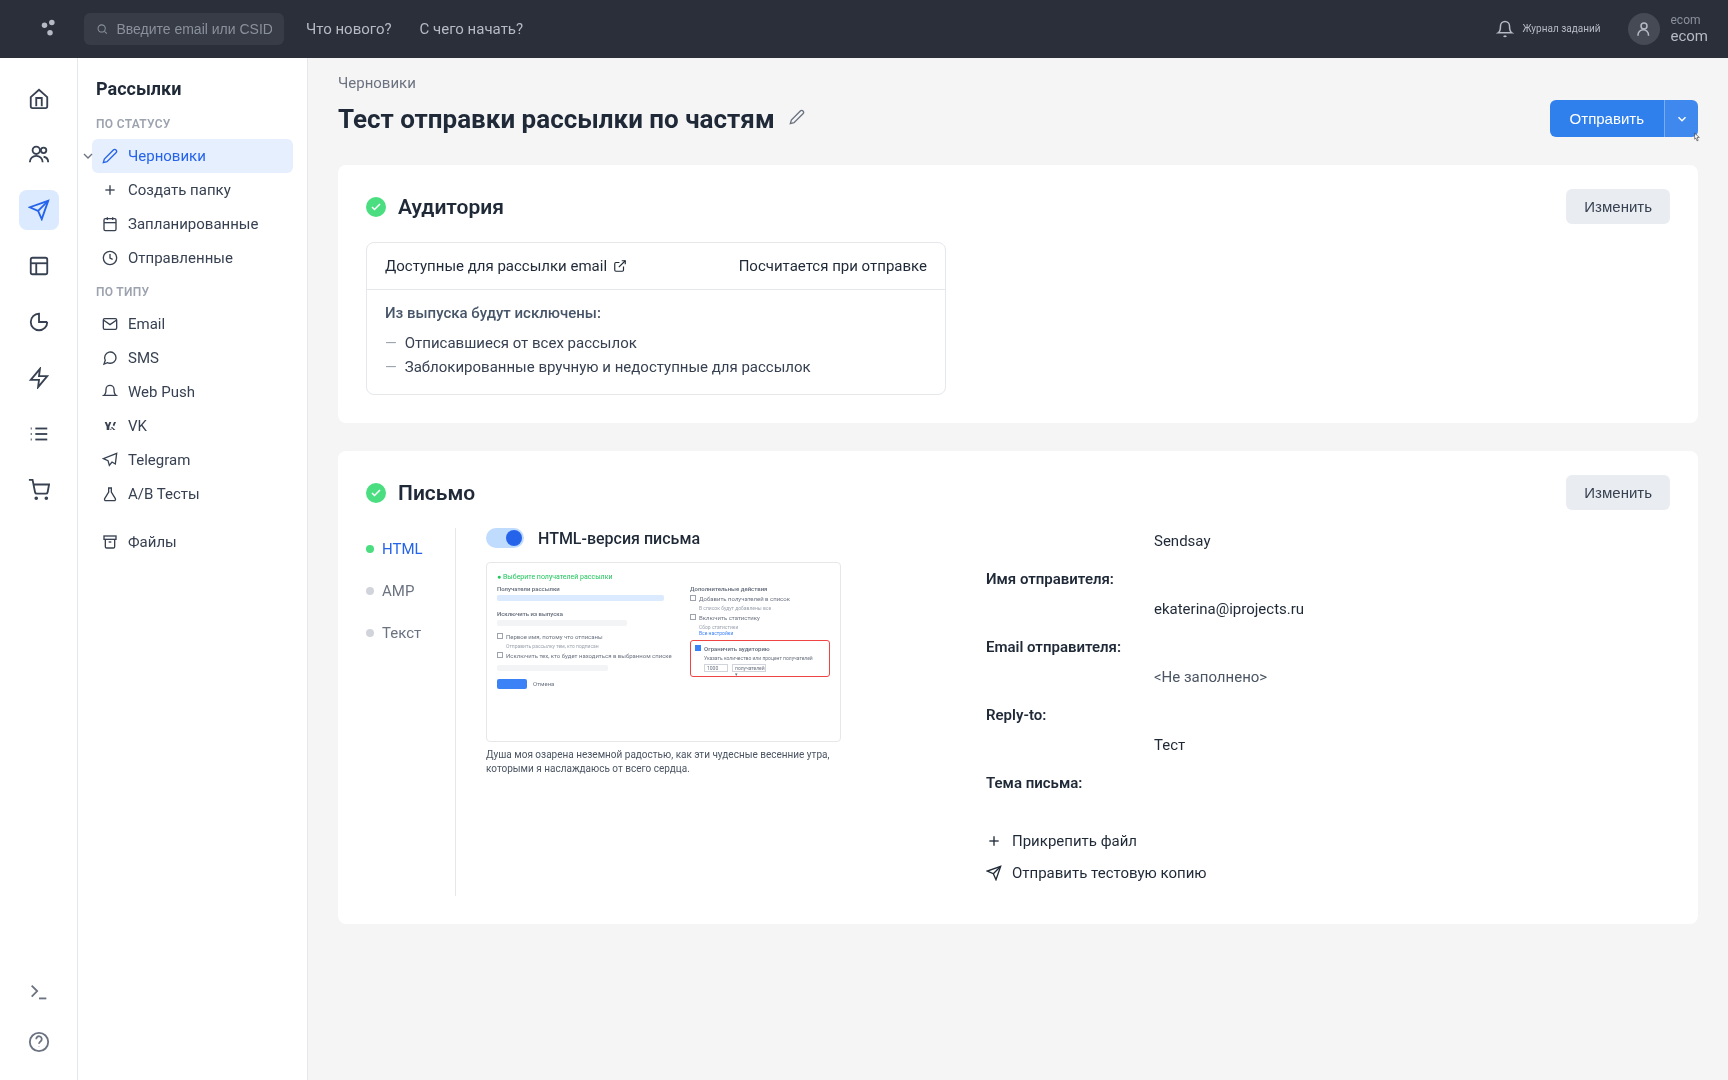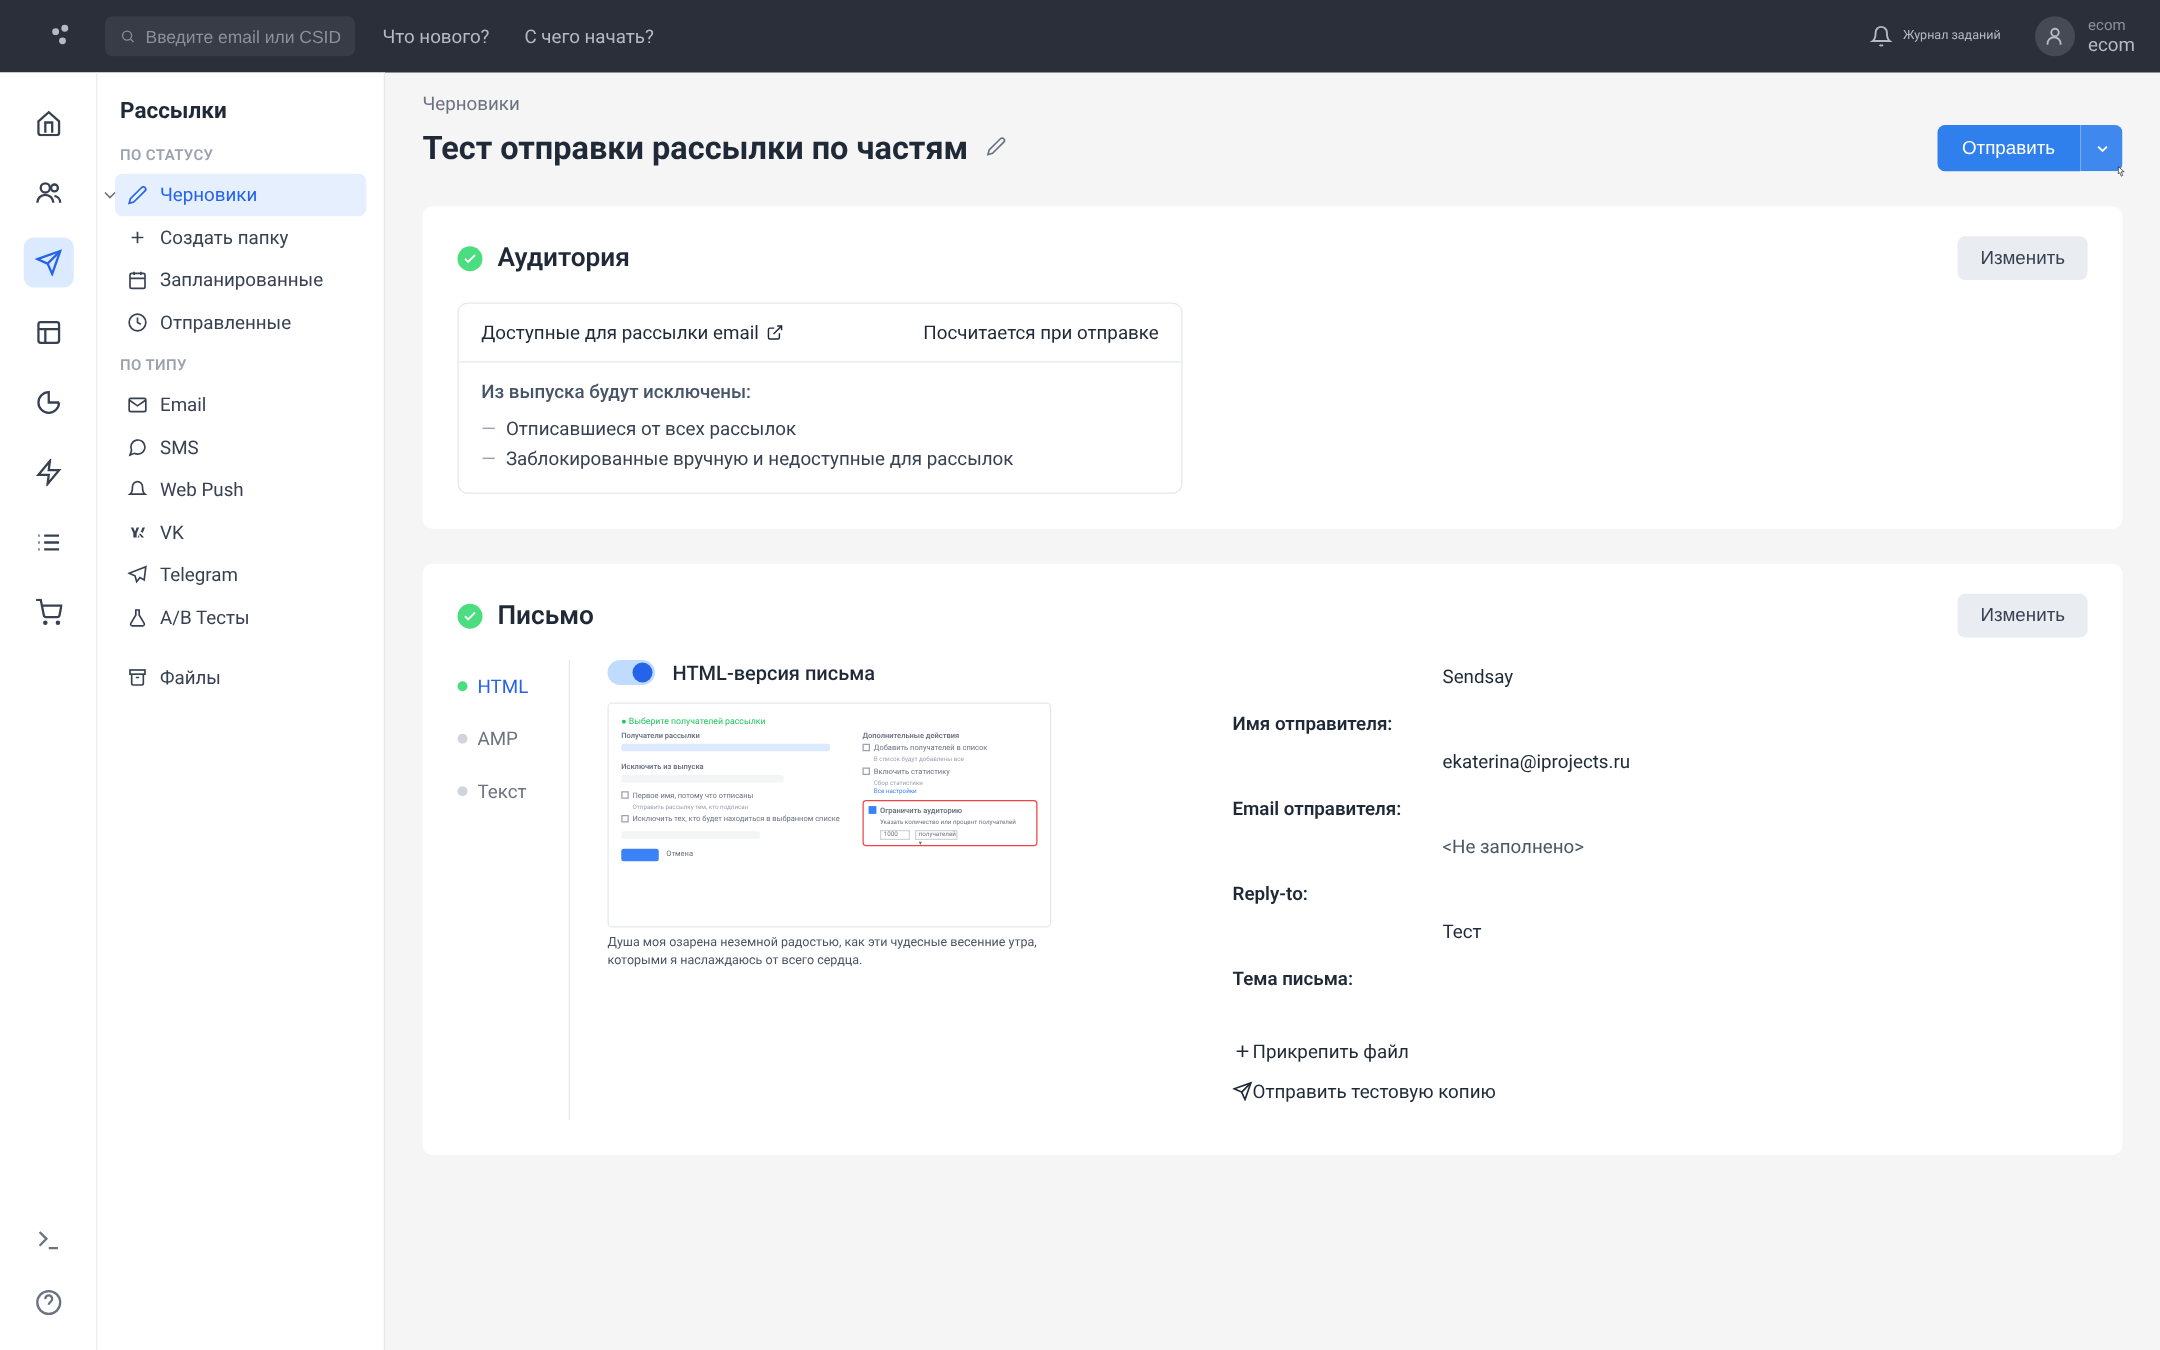--- a/index.html
+++ b/index.html
@@ -299,21 +299,21 @@
 .thumb-btn-text { font-size: 6px; color: #6b7280; line-height: 10px; }
 .preview-caption { font-size: 10px; color: #4b5563; margin-top: 6px; line-height: 1.4; width: 355px; }
 
 .meta-col { flex: 1; padding-top: 4px; }
 .meta-row { display: flex; margin-bottom: 12px; font-size: 15px; }
 .meta-label { width: 168px; font-weight: 600; margin-top: 38px; }
 .meta-value { color: #1f2937; }
 .meta-value.empty { color: #4b5563; }
 .meta-actions { margin-top: 40px; }
 .meta-action {
-  display: flex; align-items: center; 
+  display: flex; align-items: center; gap: 10px;
   cursor: pointer; font-size: 15px; margin-bottom: 14px; color: #1f2937;
 }
 .meta-action svg { width: 16px; height: 16px; }
 
 </style>
 </head>
 <body>
 
 <div class="top-header">
   <div class="logo-area">

